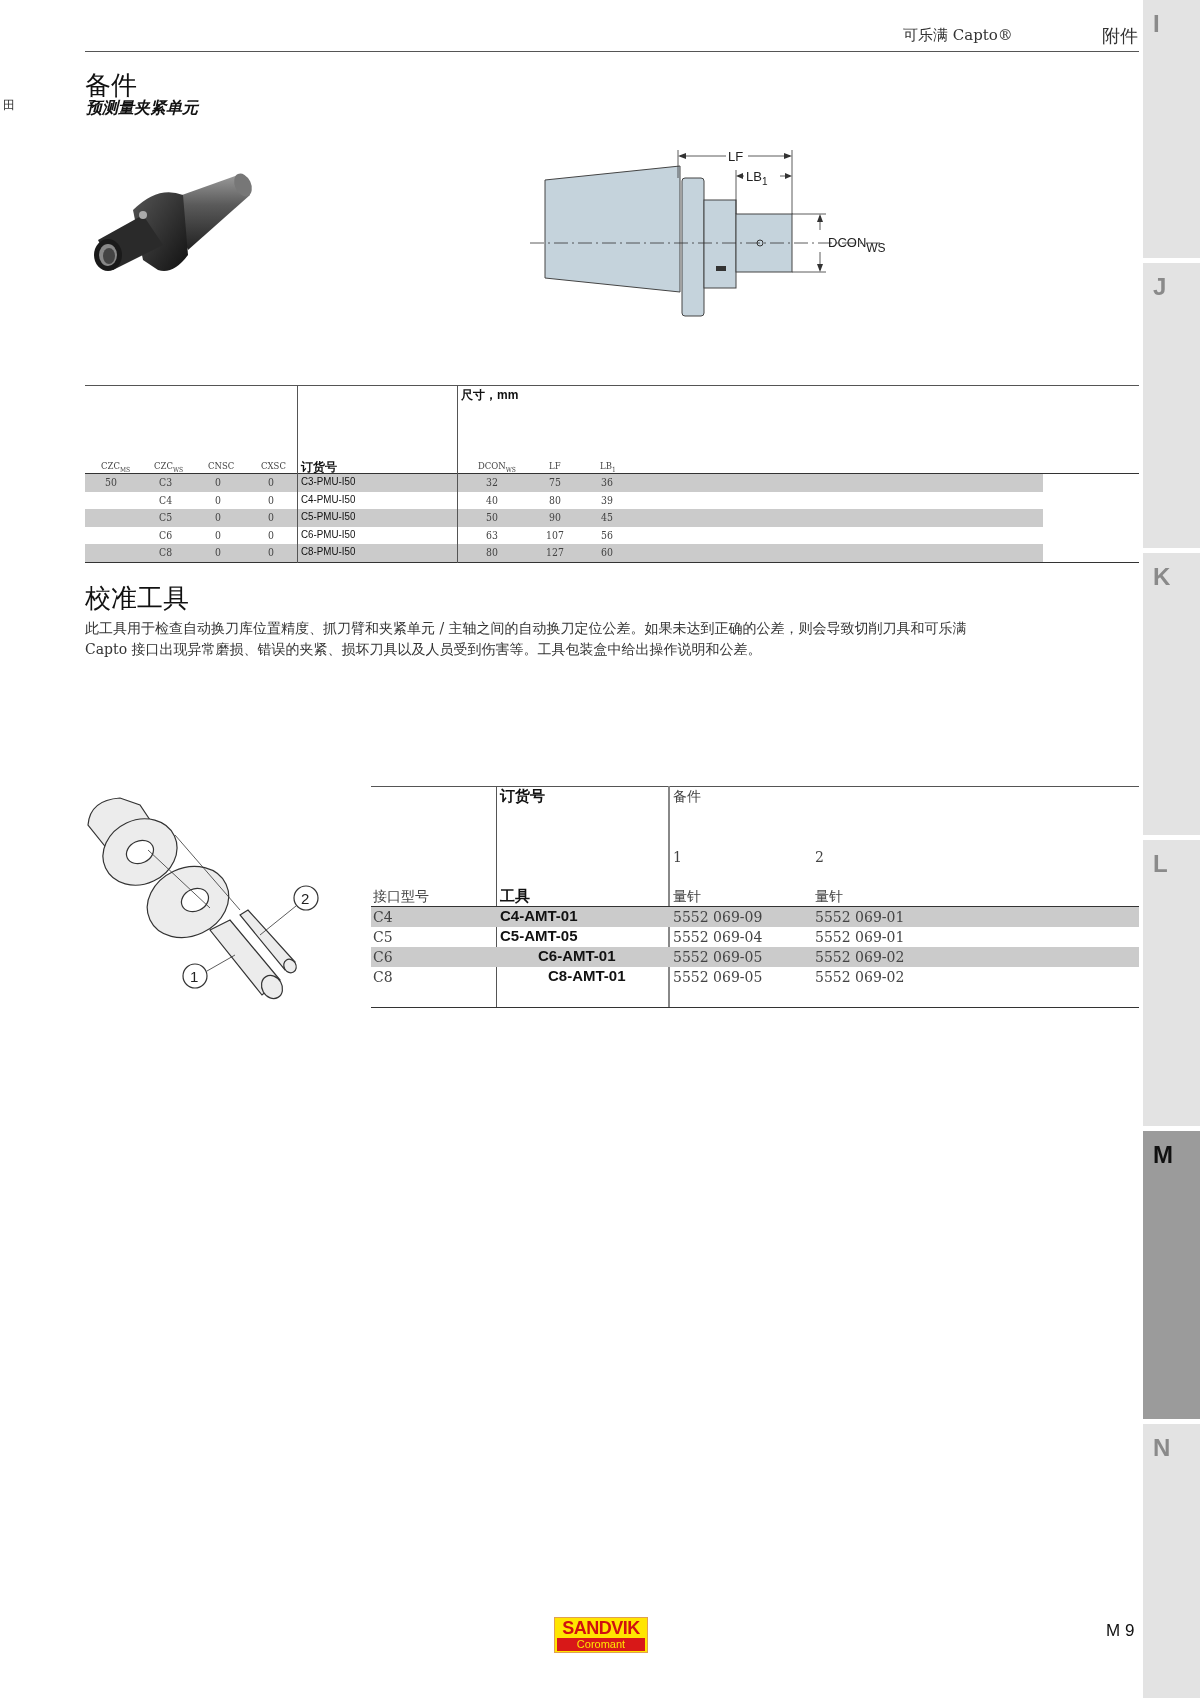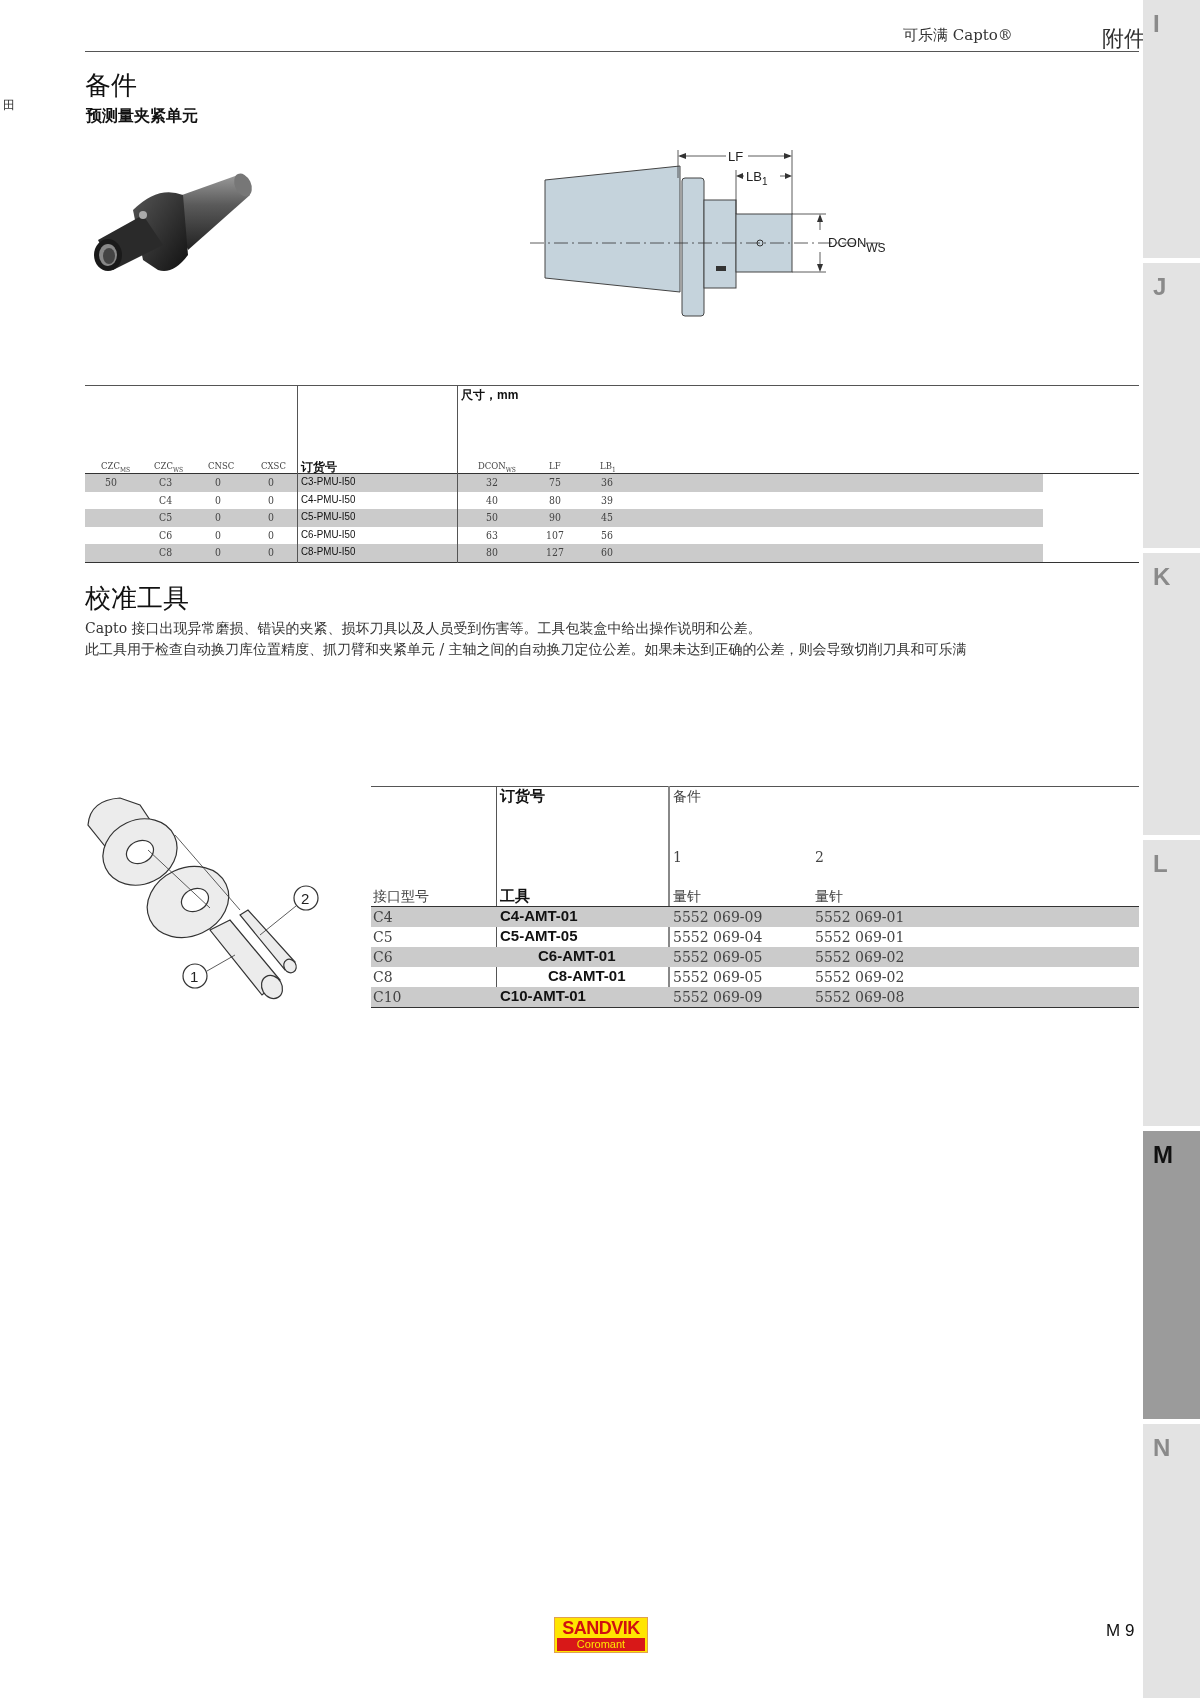--- a/index.html
+++ b/index.html
@@ -3,21 +3,21 @@
 <meta charset="utf-8">
 <style>
   html, body { margin:0; padding:0; }
   body { width:1200px; height:1698px; position:relative; background:#ffffff; overflow:hidden;
          font-family:"DejaVu Serif","Liberation Serif",serif; color:#222; }
   .abs { position:absolute; }
 
   
   .hdr-line { left:85px; top:51px; width:1054px; height:1px; background:#555; }
   .hdr-brand { left:903px; top:26px; font-size:15px; color:#333; }
-  .hdr-section { left:1102px; top:24px; font-size:22px; color:#333; }
+  .hdr-section { left:1102px; top:24px; font-size:18px; color:#333; }
   .side-mark { left:0px; top:90px; font-size:12px; color:#333; writing-mode:vertical-rl; }
 
   
   .tab { left:1143px; width:57px; background:#e3e3e3; }
   .tab span { position:absolute; left:10px; top:10px; font-family:"Liberation Sans",sans-serif;
               font-weight:bold; font-size:24px; color:#8a8a8a; }
   .tab.active { background:#9b9b9b; }
   .tab.active span { color:#111; }
 
   
@@ -81,21 +81,21 @@
     <span>L</span>
   </div>
 <div class="abs tab active" style="top:1131px;height:288px;">
     <span>M</span>
   </div>
 <div class="abs tab" style="top:1424px;height:274px;">
     <span>N</span>
   </div>
 
 <div class="abs h1" style="left:85px;top:68px;">备件</div>
-<div class="abs h2" style="left:86px;top:106px;">预测量夹紧单元</div>
+<div class="abs h2" style="left:86px;top:98px;font-style:italic;">预测量夹紧单元</div>
 
 <div class="abs" style="left:88px;top:165px;width:170px;height:125px;">
   <svg width="170" height="125" viewBox="0 0 170 125">
     <defs>
       <linearGradient id="gcone" x1="0" y1="0" x2="0" y2="1">
         <stop offset="0" stop-color="#9a9a9a"></stop>
           <stop offset="0.4" stop-color="#5a5a5a"></stop>
           <stop offset="1" stop-color="#222"></stop>
       </linearGradient>
       <linearGradient id="gdark" x1="0" y1="0" x2="1" y2="1">
@@ -217,22 +217,22 @@
     <span class="t1-cell" style="left:516px;">60</span>
   </div>
   <div class="t1-hline" style="top:177px;"></div>
 
   <div class="t1-vline" style="left:212px;top:0;height:178px;"></div>
   <div class="t1-vline" style="left:372px;top:0;height:178px;"></div>
 </div>
 
 <div class="abs h1" style="left:85px;top:581px;">校准工具</div>
 <div class="abs desc">
+  <div>此工具用于检查自动换刀库位置精度、抓刀臂和夹紧单元 / 主轴之间的自动换刀定位公差。如果未达到正确的公差，则会导致切削刀具和可乐满</div>
   <div>Capto 接口出现异常磨损、错误的夹紧、损坏刀具以及人员受到伤害等。工具包装盒中给出操作说明和公差。</div>
-  <div>此工具用于检查自动换刀库位置精度、抓刀臂和夹紧单元 / 主轴之间的自动换刀定位公差。如果未达到正确的公差，则会导致切削刀具和可乐满</div>
 </div>
 
 <div class="abs" style="left:80px;top:790px;width:250px;height:215px;">
   <svg width="250" height="215" viewBox="0 0 250 215">
     <g stroke="#333" stroke-width="1.2" fill="#ececec">
       <path d="M8,35 Q10,10 40,8 L60,15 L80,45 L40,75 Z"></path>
       <ellipse cx="60" cy="62" rx="38" ry="32" transform="rotate(-25 60 62)"></ellipse>
       <ellipse cx="60" cy="62" rx="14" ry="11" fill="#fff" transform="rotate(-25 60 62)"></ellipse>
       <ellipse cx="108" cy="112" rx="42" ry="34" transform="rotate(-25 108 112)"></ellipse>
       <ellipse cx="115" cy="110" rx="14" ry="11" fill="#fff" transform="rotate(-25 115 110)"></ellipse>
@@ -289,26 +289,20 @@
     <span class="t2-code" style="left:129px;margin-left:38px;">C6-AMT-01</span>
     <span class="t2-cell" style="left:302px;">5552 069-05</span>
     <span class="t2-cell" style="left:444px;">5552 069-02</span>
   </div>
   <div class="t2-row" style="top:181px;">
     <span class="t2-cell" style="left:2px;">C8</span>
     <span class="t2-code" style="left:129px;margin-left:48px;">C8-AMT-01</span>
     <span class="t2-cell" style="left:302px;">5552 069-05</span>
     <span class="t2-cell" style="left:444px;">5552 069-02</span>
   </div>
-  <div class="t2-row shade" style="top:201px;">
-    <span class="t2-cell" style="left:2px;">C10</span>
-    <span class="t2-code" style="left:129px;">C10-AMT-01</span>
-    <span class="t2-cell" style="left:302px;">5552 069-09</span>
-    <span class="t2-cell" style="left:444px;">5552 069-08</span>
-  </div>
   <div class="t2-hline" style="top:221px;"></div>
 </div>
 
 <div class="abs logo">
   <div class="logo-top">SANDVIK</div>
   <div class="logo-bot">Coromant</div>
 </div>
 <div class="abs pagenum">M 9</div>
 
 </body></html>

